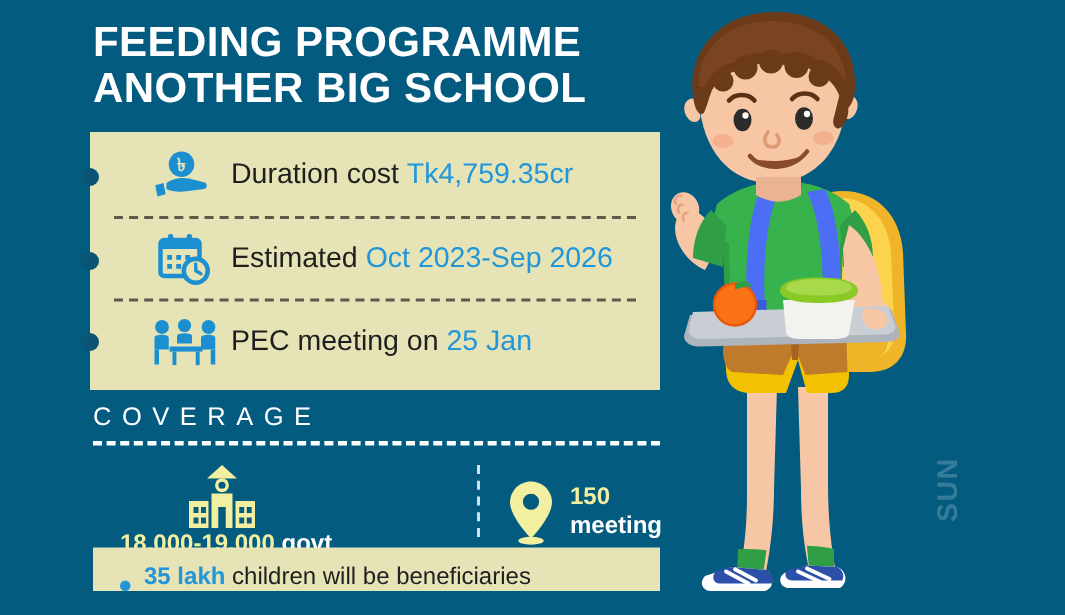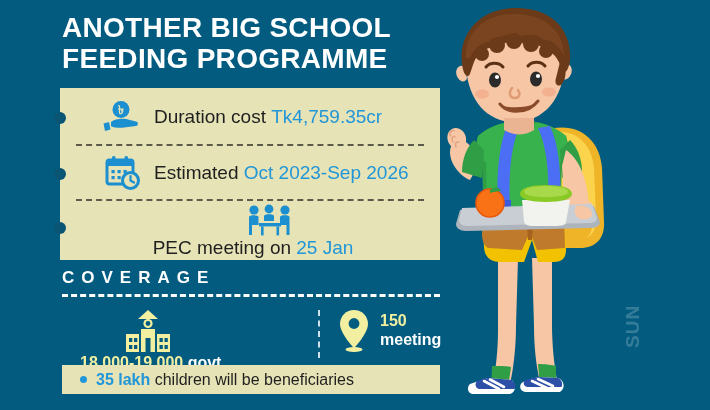--- a/index.html
+++ b/index.html
@@ -44,21 +44,21 @@
   .info-row {
     position: absolute;
     left: 0;
     width: 380px;
     height: 50px;
     display: flex;
     align-items: center;
   }
   .info-row.r1 { top: 4px; }
   .info-row.r2 { top: 60px; }
-  .info-row.r3 { top: 115px; flex-direction: column; }
+  .info-row.r3 { top: 115px; }
 
   .notch {
     position: absolute;
     left: -6px;
     width: 12px; height: 12px;
     background: #0b5574;
     border-radius: 50%;
   }
   .notch.n1 { top: 24px; }
   .notch.n2 { top: 80px; }
@@ -94,21 +94,21 @@
   .dash-sep.d1 { top: 56px; }
   .dash-sep.d2 { top: 111px; }
 
   
   .coverage-title {
     position: absolute;
     left: 62px;
     top: 268px;
     color: #ffffff;
     font-size: 17px;
-    font-weight: bold;
+    font-weight: normal;
     letter-spacing: 7px;
   }
   .coverage-dash {
     position: absolute;
     left: 62px;
     top: 294px;
     width: 378px;
     height: 0;
     border-top: 3px dashed #ffffff;
   }
@@ -118,21 +118,21 @@
     top: 306px;
     width: 390px;
     height: 56px;
   }
   .cov-item {
     position: absolute;
     display: flex;
     align-items: center;
   }
   .cov-item.c1 { left: 12px; top: 2px; flex-direction: column; }
-  .cov-item.c2 { left: 272px; top: 2px; }
+  .cov-item.c2 { left: 272px; top: 13px; }
   .cov-icon {
     width: 52px;
     min-width: 52px;
     display: flex;
     align-items: center;
     justify-content: center;
   }
   .cov-icon.pin { width: 40px; min-width: 40px; }
   .cov-label {
     font-size: 16px;
@@ -153,21 +153,21 @@
 
   
   .bottom-bar {
     position: absolute;
     left: 62px;
     top: 365px;
     width: 378px;
     height: 29px;
     background: #e6e3b6;
     display: flex;
-    align-items: center;
+    align-items: flex-end;
   }
   .bullet {
     width: 7px; height: 7px;
     border-radius: 50%;
     background: #2196d8;
     margin-left: 18px;
     margin-right: 9px;
   }
   .bottom-text {
     font-size: 16px;
@@ -200,22 +200,22 @@
     transform: rotate(-90deg);
     transform-origin: left top;
   }
 </style>
 </head>
 <body>
 
 <div id="infographic">
 
   <div class="title">
+    <span class="title-line">FEEDING PROGRAMME</span>
     <span class="title-line">ANOTHER BIG SCHOOL</span>
-    <span class="title-line">FEEDING PROGRAMME</span>
   </div>
 
   <div class="info-panel">
 
     <div class="notch n1"></div>
     <div class="notch n2"></div>
     <div class="notch n3"></div>
 
     <div class="dash-sep d1"></div>
     <div class="dash-sep d2"></div>

